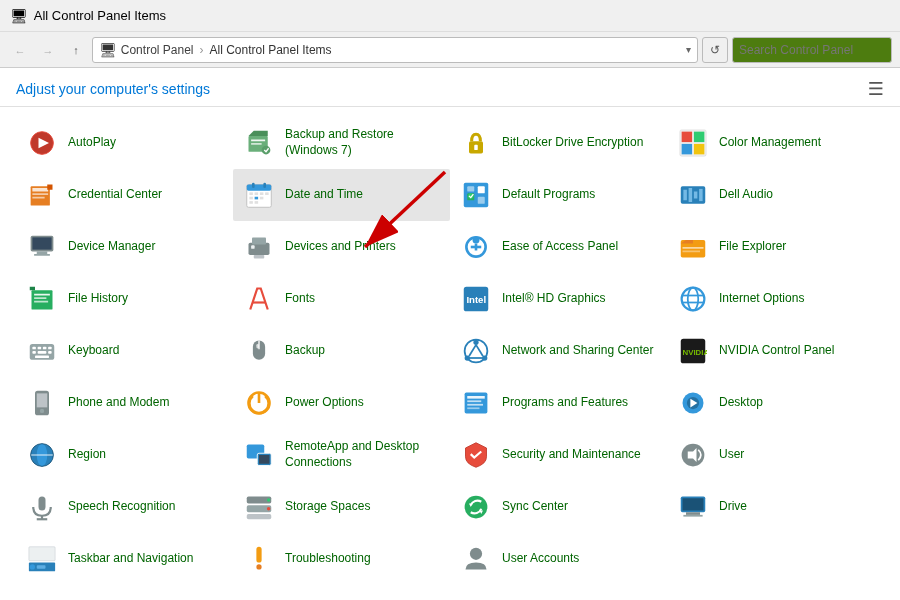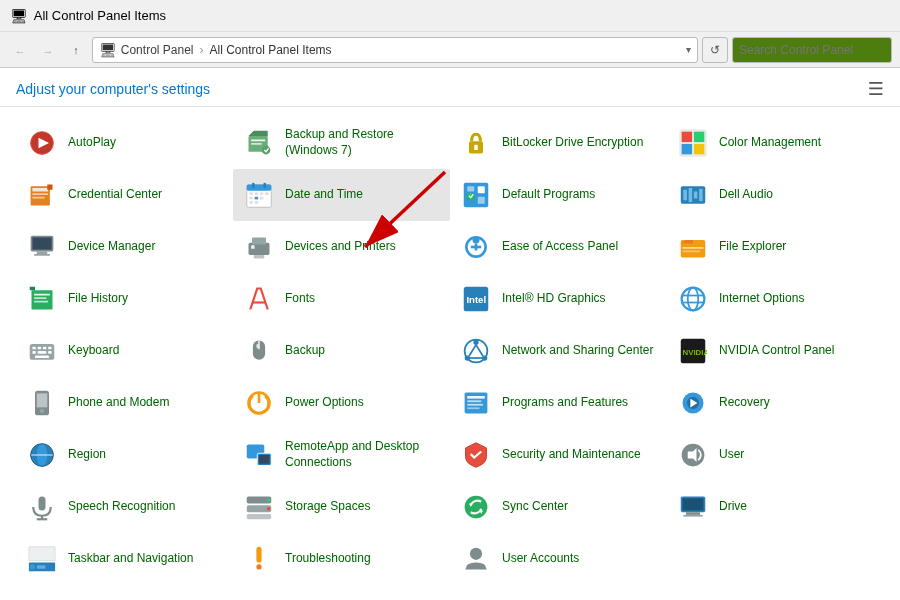--- a/index.html
+++ b/index.html
@@ -441,21 +441,21 @@
         <span class="item-label">Programs and Features</span>
       </div>
       <div class="panel-item">
         <div class="item-icon">
           <svg viewBox="0 0 32 32" width="28" height="28">
             <circle cx="16" cy="16" r="12" fill="#3498db"></circle>
             <circle cx="16" cy="16" r="7" fill="#2471a3"></circle>
             <path d="M13 11 L21 16 L13 21 Z" fill="white"></path>
           </svg>
         </div>
-        <span class="item-label">Recovery</span>
+        <span class="item-label">Desktop</span>
       </div>
       <div class="panel-item">
         <div class="item-icon">
           <svg viewBox="0 0 32 32" width="28" height="28">
             <circle cx="16" cy="16" r="13" fill="#2980b9"></circle>
             <ellipse cx="16" cy="16" rx="6" ry="13" fill="#3498db"></ellipse>
             <line x1="3" y1="16" x2="29" y2="16" stroke="white" stroke-width="1"></line>
             <circle cx="16" cy="16" r="13" fill="none" stroke="#1a5276" stroke-width="1"></circle>
           </svg>
         </div>

